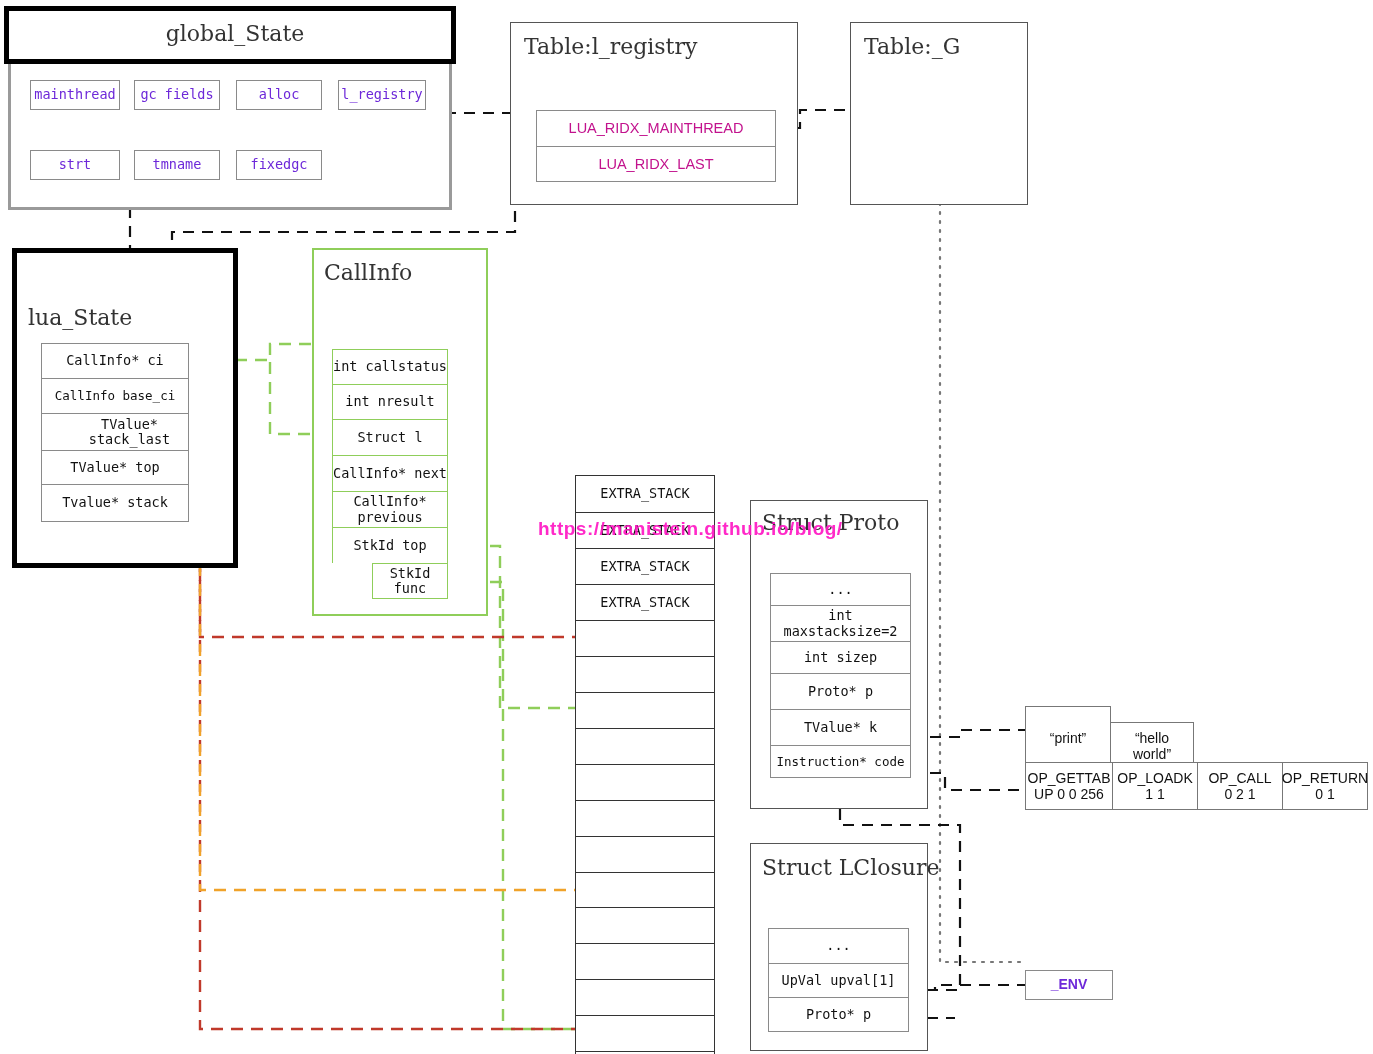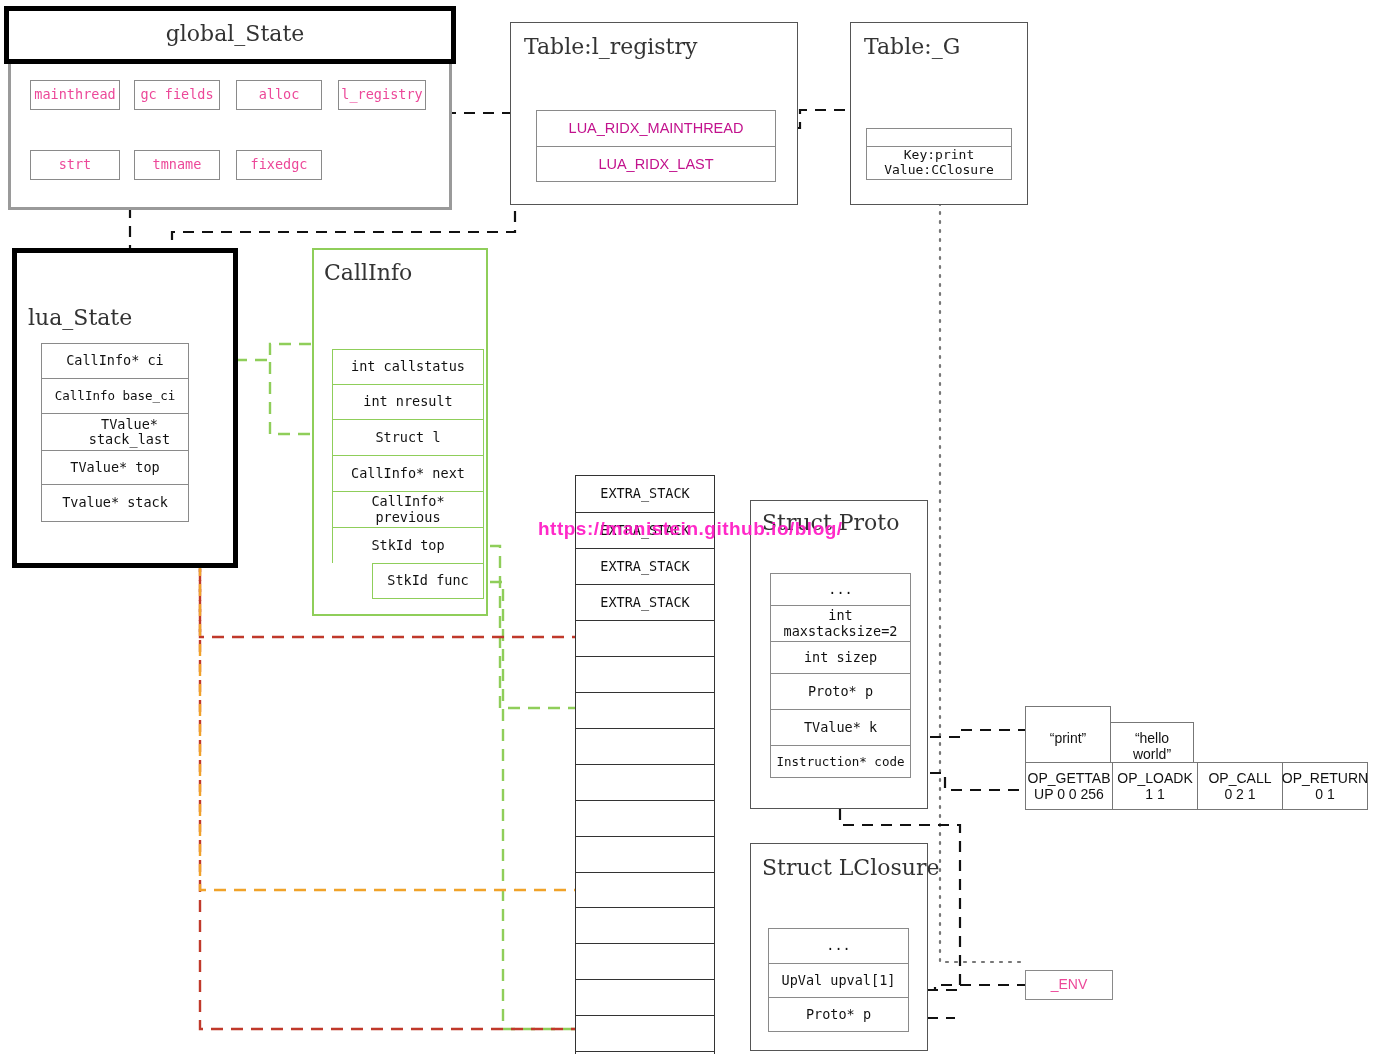--- a/index.html
+++ b/index.html
@@ -13,22 +13,22 @@
   .outer-thin{border:1px solid #555;}
   .outer-gray{border:3px solid #9a9a9a;}
   .outer-black{border:5px solid #000;}
   .outer-green{border:2px solid #8fce5a;}
 
   .title{position:absolute;font-family:"DejaVu Serif","Liberation Serif",serif;
          font-size:22px;color:#333;white-space:nowrap;}
 
   .cell{position:absolute;box-sizing:border-box;border:1px solid #777;background:#fff;
         display:flex;align-items:center;justify-content:center;text-align:left;
-        font-size:13.5px;color:#ec4899;line-height:1.12;}
-  .cell.sans{font-family:"Liberation Sans",sans-serif;font-size:14px;}
+        font-size:13.5px;color:#6d28d9;line-height:1.12;}
+  .cell.sans{font-family:"Liberation Sans",sans-serif;font-size:14px;font-weight:bold;}
   .cell.grayb{border:1px solid #8a8a8a;}
 
   
   .grp{position:absolute;box-sizing:border-box;}
   .grp > .row{box-sizing:border-box;border:1px solid #777;border-bottom:none;background:#fff;
               display:flex;align-items:center;justify-content:center;text-align:center;
               font-size:13.5px;color:#111;line-height:1.12;white-space:pre-line;}
   .grp > .row:last-child{border-bottom:1px solid #777;}
   .grp.green > .row{border-color:#8fce5a;}
   .grp.green > .row:last-child{border-color:#8fce5a;}
@@ -109,40 +109,35 @@
 
   <div class="box outer-thin" style="left:510px;top:22px;width:288px;height:183px;"></div>
   <div class="title" style="left:524px;top:34px;">Table:l_registry</div>
   <div class="grp gray sans" style="left:536px;top:110px;width:240px;">
     <div class="row" style="height:36px;color:#c2128d;">LUA_RIDX_MAINTHREAD</div>
     <div class="row cell-mag" style="height:36px;color:#c2128d;">LUA_RIDX_LAST</div>
   </div>
 
   <div class="box outer-thin" style="left:850px;top:22px;width:178px;height:183px;"></div>
   <div class="title" style="left:864px;top:34px;">Table:_G</div>
-  <div class="grp gray" style="left:866px;top:128px;width:146px;">
-    <div class="row" style="height:18px;"></div>
-    <div class="row" style="height:34px;font-size:13px;">Key:print
-Value:CClosure</div>
-  </div>
 
   <div class="box outer-black" style="left:12px;top:248px;width:226px;height:320px;"></div>
   <div class="title" style="left:28px;top:260px;margin-top:45px;">lua_State</div>
   <div class="grp gray" style="left:41px;top:343px;width:148px;">
     <div class="row" style="height:35px;">CallInfo* ci</div>
     <div class="row" style="height:35px;font-size:12.5px;">CallInfo base_ci</div>
     <div class="row" style="height:37px;padding-left:29px;">TValue*
 stack_last</div>
     <div class="row" style="height:34px;">TValue* top</div>
     <div class="row" style="height:38px;">Tvalue* stack</div>
   </div>
 
   <div class="box outer-green" style="left:312px;top:248px;width:176px;height:368px;"></div>
   <div class="title" style="left:324px;top:260px;">CallInfo</div>
-  <div class="grp green" style="left:332px;top:349px;width:152px;">
+  <div class="grp green" style="left:332px;top:349px;width:116px;">
     <div class="row" style="height:35px;">int callstatus</div>
     <div class="row" style="height:35px;">int nresult</div>
     <div class="row" style="height:36px;">Struct l</div>
     <div class="row" style="height:36px;">CallInfo* next</div>
     <div class="row" style="height:36px;">CallInfo*
 previous</div>
     <div class="row" style="height:36px;">StkId top</div>
     <div class="row" style="height:36px;margin-left:40px;">StkId func</div>
   </div>
 

